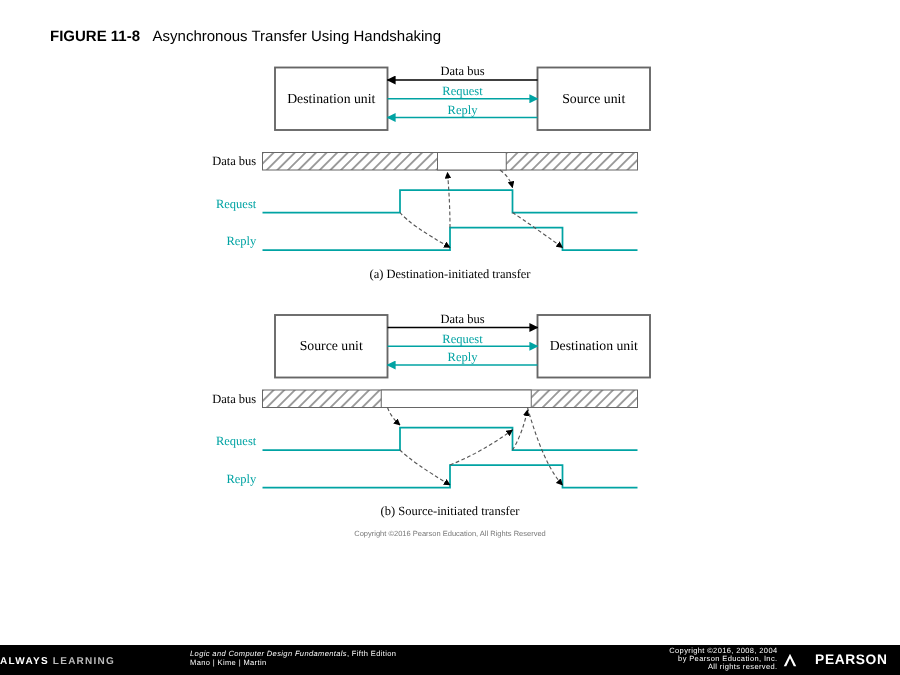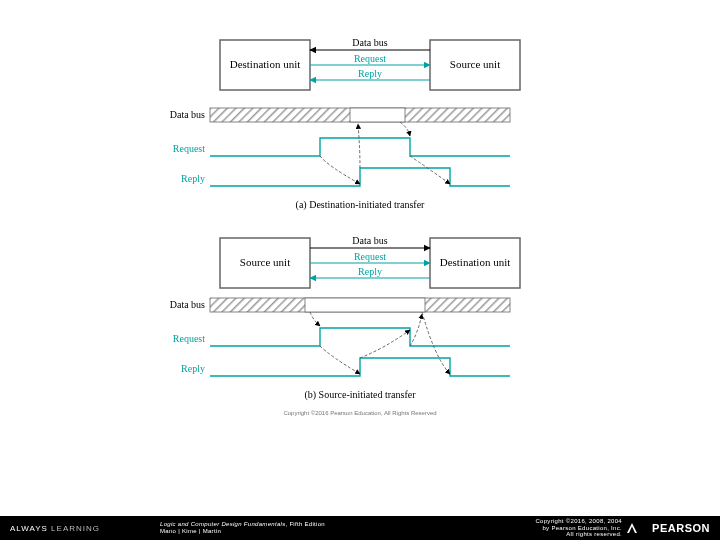--- a/index.html
+++ b/index.html
@@ -2,35 +2,39 @@
 <html><head>
 <meta charset="utf-8">
 <style>
   * { box-sizing: border-box; margin: 0; padding: 0; }
   html, body { width: 720px; height: 540px; font-family: Arial, Helvetica, sans-serif; background: #fff; }
   .page { width: 720px; height: 540px; position: relative; padding: 22px 40px 0 40px; }
   .fig-label { font-size: 12px; }
   .fig-label b { font-weight: bold; }
   .diagram-wrap { width: 100%; margin-top: 8px; display:flex; justify-content:center; }
   .footer { position: absolute; left:0; bottom:0; width: 720px; height: 24px; background:#000; color:#fff; display:flex; align-items:center; font-size:6px; letter-spacing:.3px; }
-  .footer .al { margin-left: 10px; font-size:8px; letter-spacing:1px; }
+  .footer .al { font-size:8px; letter-spacing:1px;font-weight:bold; }
   .footer .al .lt { color:#bbb; }
   .footer .mid { margin-left: 60px; line-height:1.1; }
   .footer .mid i { font-style:italic; }
   .footer .right { position:absolute; right:98px; text-align:right; line-height:1.1; }
   .footer .brand { position:absolute; right:10px; font-size:11px; letter-spacing:.5px; font-weight:bold; display:flex; align-items:center; gap:14px;}
   
   .svg-serif { font-family: Georgia, 'Times New Roman', serif; }
   .svg-sans  { font-family: Arial, sans-serif; }
 </style>
 </head>
 <body>
 
 <div class="page">
 
+  <div class="fig-label">
+    <b>FIGURE 11-8</b>
+    &nbsp;&nbsp;<span>Asynchronous Transfer Using Handshaking</span>
+  </div>
 
   <div class="diagram-wrap">
     <svg width="420" height="460" viewBox="0 0 420 460">
       <defs>
         <pattern id="hatch" patternUnits="userSpaceOnUse" width="6" height="6" patternTransform="rotate(45)">
           <line x1="0" y1="0" x2="0" y2="6" stroke="#9a9a9a" stroke-width="3"></line>
         </pattern>
         <marker id="arrBlack" viewBox="0 0 10 10" refX="9" refY="5" markerWidth="6" markerHeight="6" orient="auto">
           <path d="M0,0 L10,5 L0,10 z" fill="#000"></path>
         </marker>

